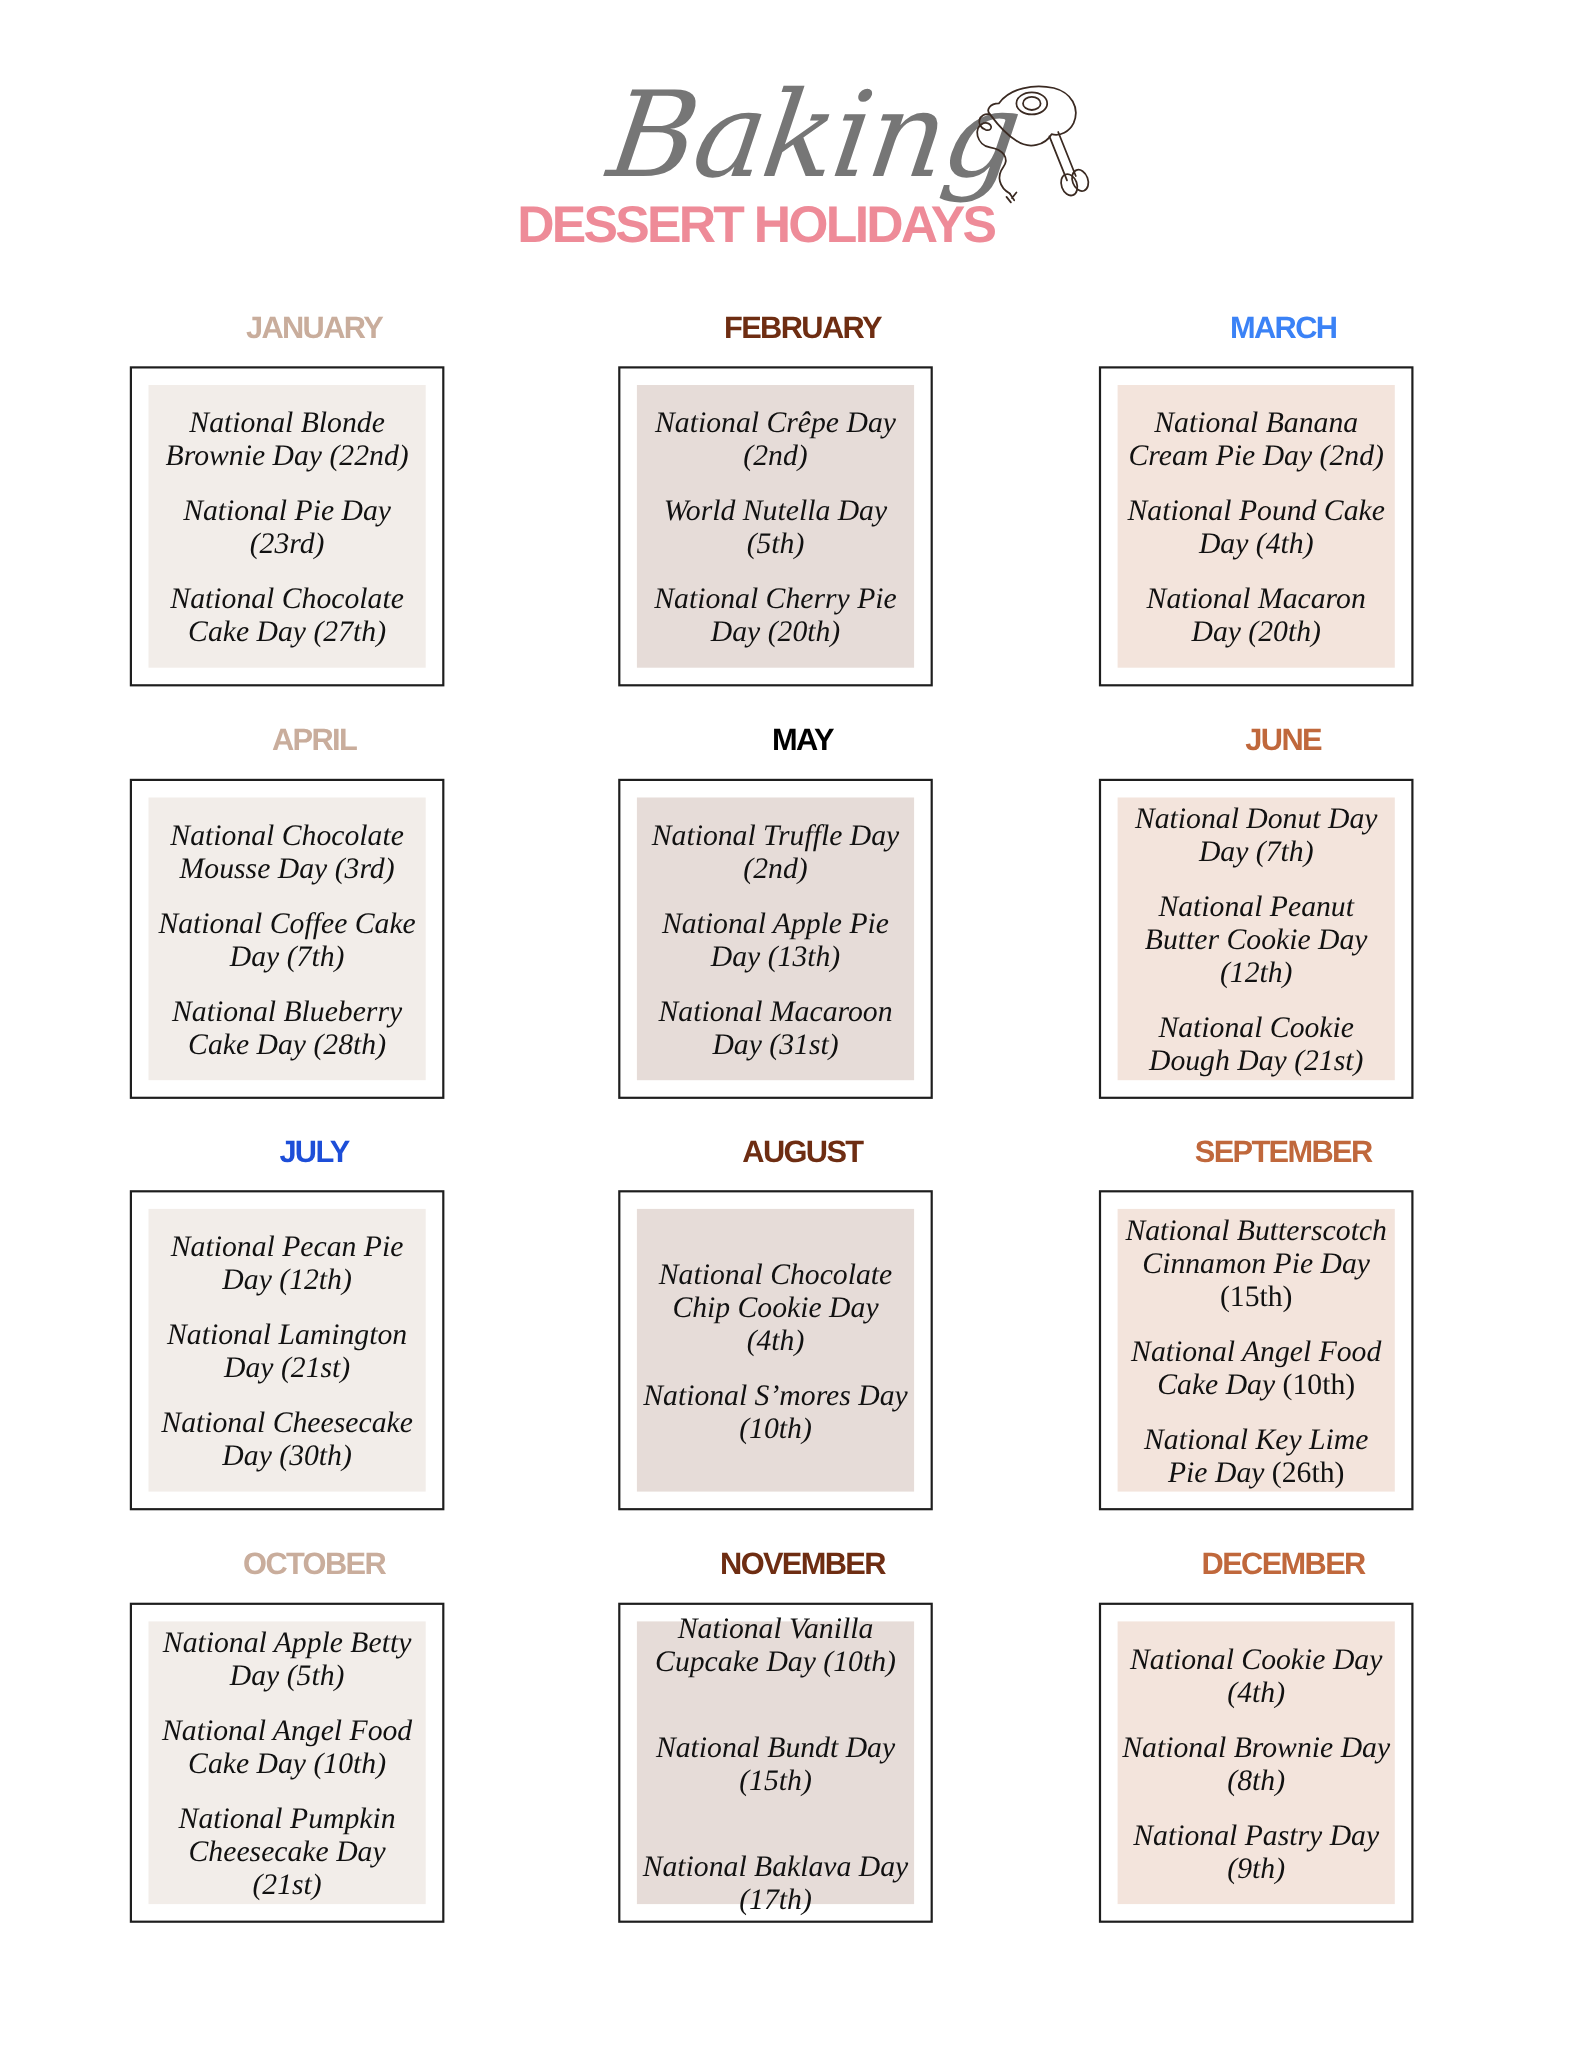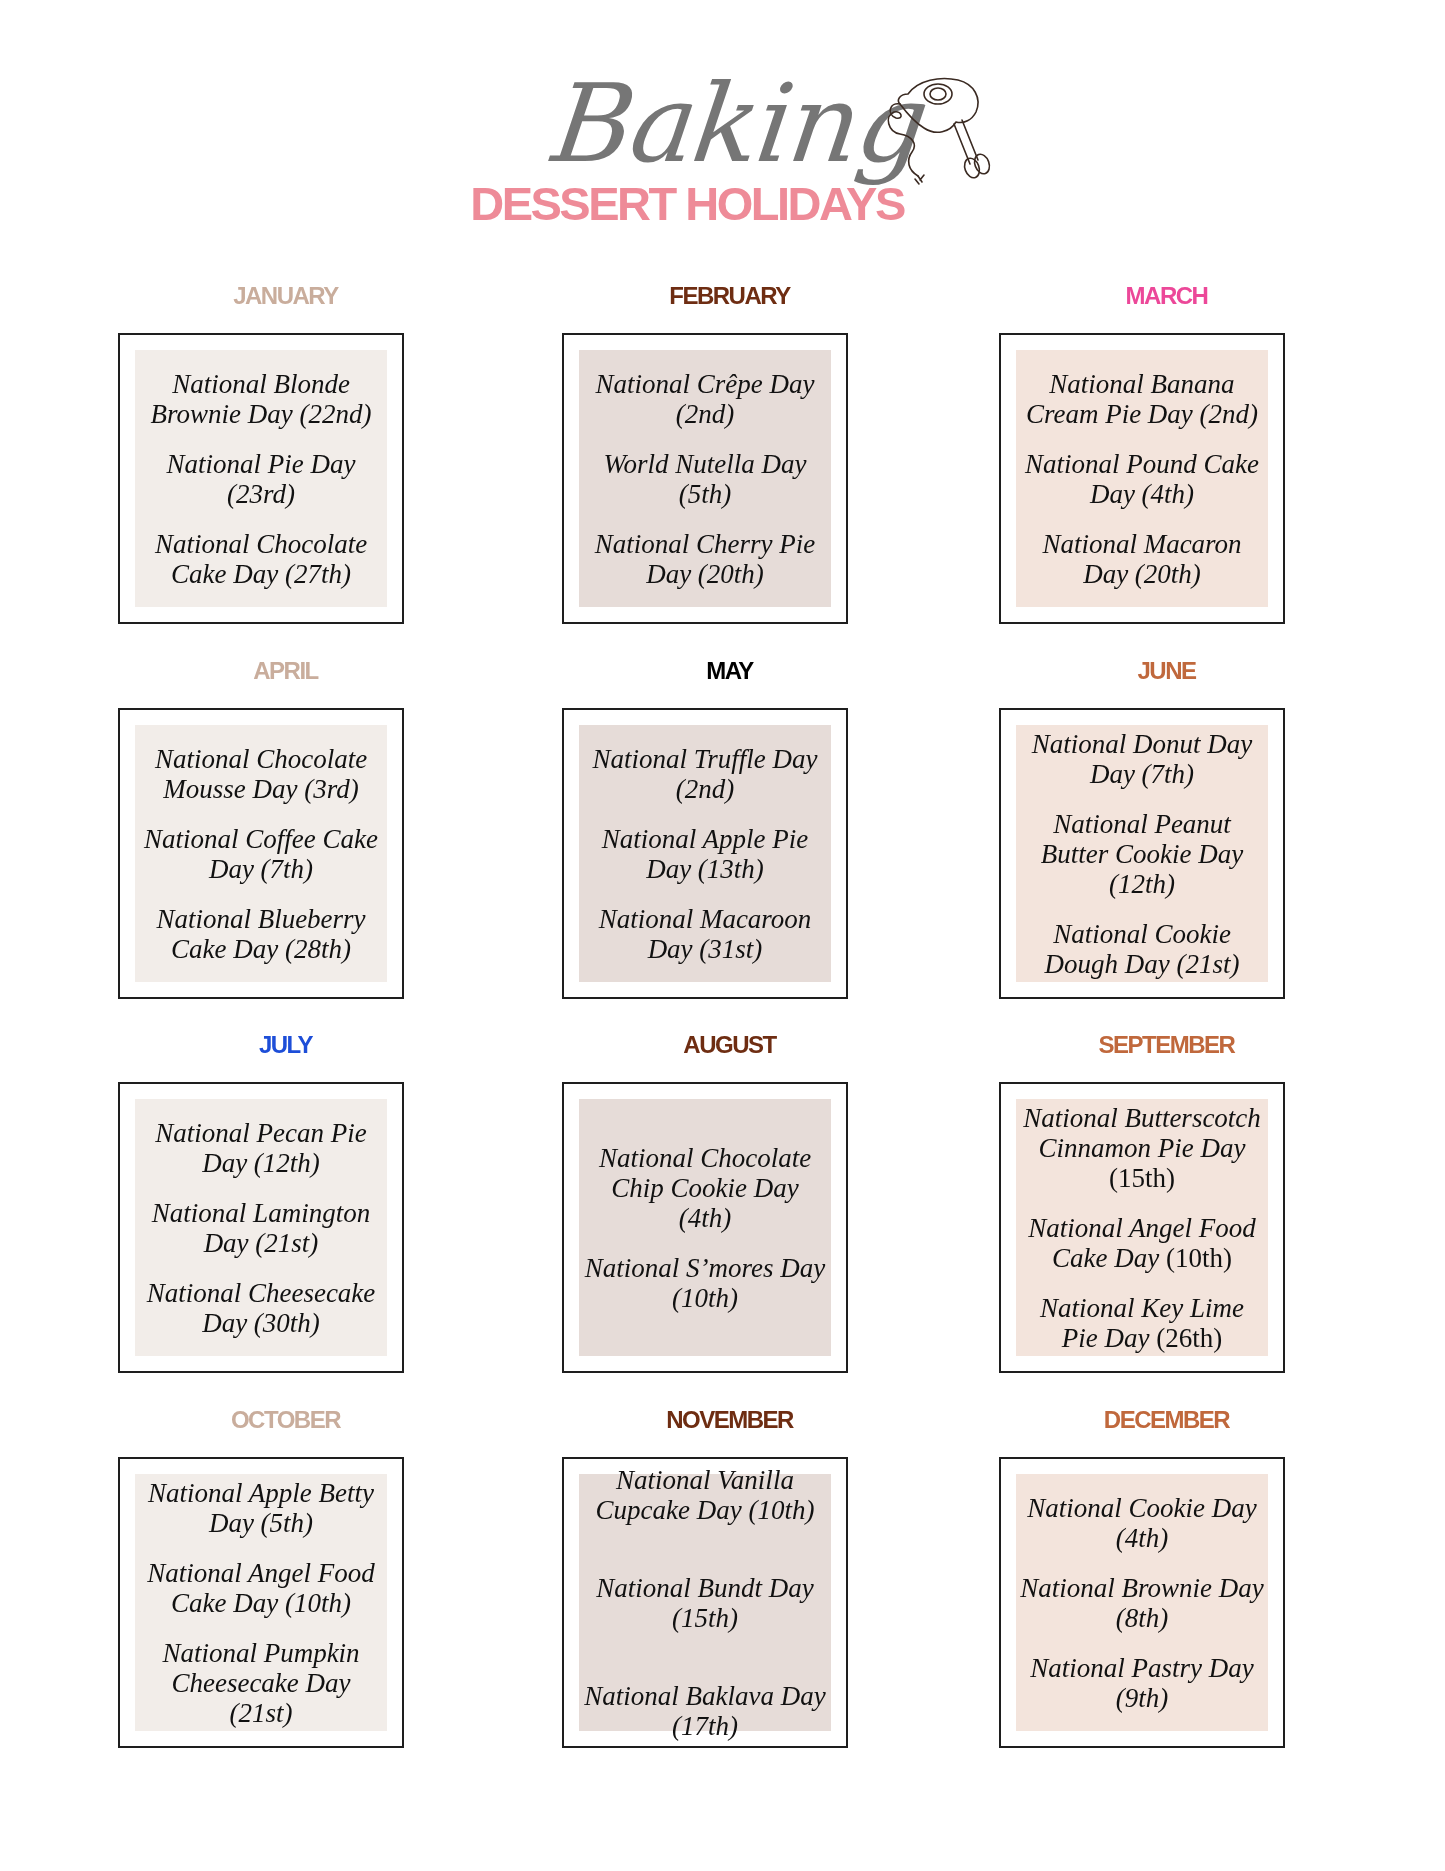--- a/index.html
+++ b/index.html
@@ -15,21 +15,21 @@
     position:absolute; left:0; width:1364px; top:180px; text-align:center;
     font-family:"Liberation Sans", sans-serif; font-weight:bold;
     font-size:47px; color:#ee8b98; letter-spacing:-2.5px; line-height:1;
     padding-left:10px; box-sizing:border-box;
   }
   .mixer { position:absolute; left:878px; top:72px; width:122px; height:120px; }
   .month { position:absolute; width:335px; }
   .month-title {
     position:absolute; left:0; width:335px; text-align:center;
     font-family:"Liberation Sans", sans-serif; font-weight:bold;
-    font-size:24px; letter-spacing:-1.5px; line-height:1; top:0;
+    font-size:28px; letter-spacing:-1.5px; line-height:1; top:0;
   }
   .box {
     position:absolute; left:0; top:49px; width:286px; height:291px;
     border:2px solid #1e1e1e; box-sizing:border-box; background:#fff;
   }
   .inner {
     position:absolute; left:15px; top:15px; right:15px; bottom:15px;
     display:flex; flex-direction:column; justify-content:center; align-items:center;
     gap:20px; padding:0 4px;
   }
@@ -72,21 +72,21 @@
       <div class="month-title" style="color: rgb(110, 45, 18);">FEBRUARY</div>
       <div class="box">
         <div class="inner" style="background: rgb(230, 220, 216);">
           <div class="holiday"><span>National Crêpe Day (2nd)</span></div>
           <div class="holiday"><span>World Nutella Day (5th)</span></div>
           <div class="holiday"><span>National Cherry Pie Day (20th)</span></div>
         </div>
       </div>
     </div>
     <div class="month" style="left: 999px; top: 284px;">
-      <div class="month-title" style="color: #ec4899;">MARCH</div>
+      <div class="month-title" style="color: #3b82f6;">MARCH</div>
       <div class="box">
         <div class="inner" style="background: rgb(243, 228, 220);">
           <div class="holiday"><span>National Banana Cream Pie Day (2nd)</span></div>
           <div class="holiday"><span>National Pound Cake Day (4th)</span></div>
           <div class="holiday"><span>National Macaron Day (20th)</span></div>
         </div>
       </div>
     </div>
     <div class="month" style="left: 118px; top: 659px;">
       <div class="month-title" style="color: rgb(201, 173, 156);">APRIL</div>

